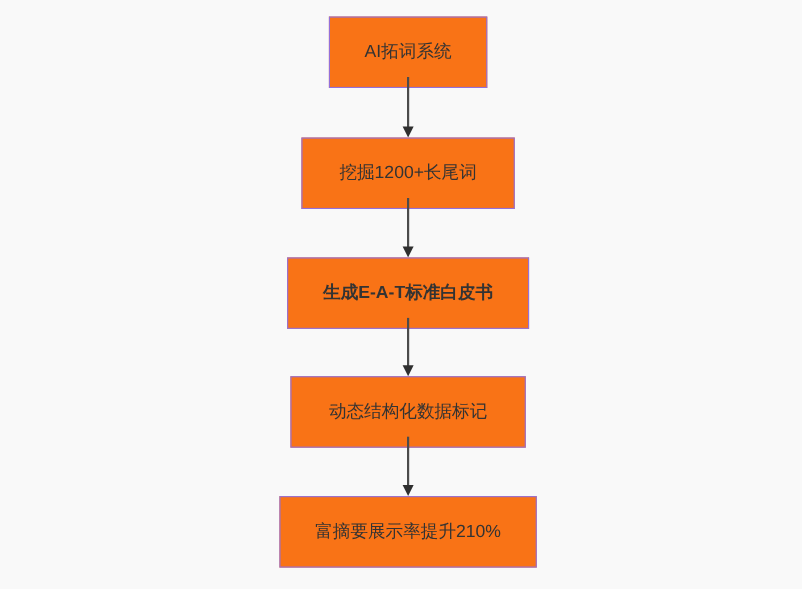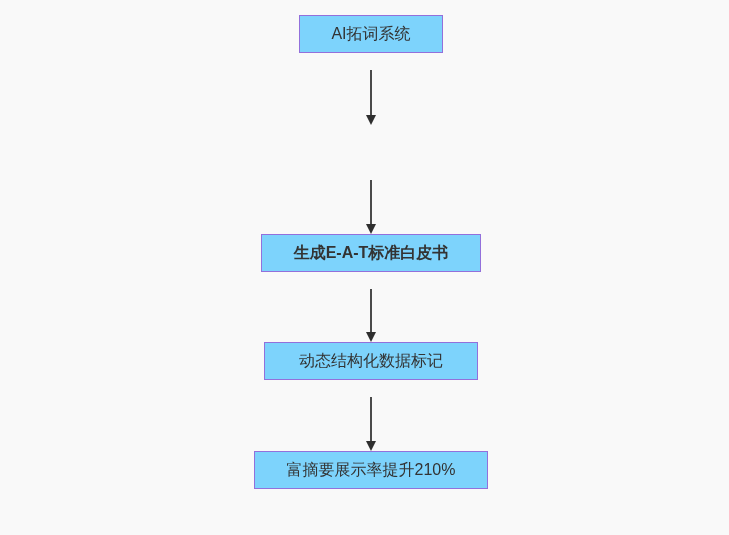--- a/index.html
+++ b/index.html
@@ -14,30 +14,30 @@
     overflow: hidden;
   }
   .canvas {
     position: relative;
     width: 729px;
     height: 535px;
   }
   .node {
     position: absolute;
     box-sizing: border-box;
-    background: #7dd3fc;
+    background: #f97316;
     border: 1px solid #9370DB;
     color: #333333;
     font-size: 16px;
     line-height: 1;
     display: flex;
     align-items: center;
     justify-content: center;
     text-align: center;
-    height: 38px;
+    height: 65px;
   }
   .node-a { left: 299px; top: 15px;  width: 144px; }
   .node-b { left: 274px; top: 125px; width: 194px; }
   .node-c { left: 261px; top: 234px; width: 220px; font-weight: bold; }
   .node-d { left: 264px; top: 342px; width: 214px; }
   .node-e { left: 254px; top: 451px; width: 234px; text-align: center; }
 
   .edge {
     position: absolute;
     left: 365px;   
@@ -74,20 +74,23 @@
 
   <div class="node node-a">
     <span>AI拓词系统</span>
   </div>
 
   <div class="edge edge-ab">
     <div class="edge-line"></div>
     <div class="edge-arrowhead"></div>
   </div>
 
+  <div class="node node-b">
+    <span>挖掘1200+长尾词</span>
+  </div>
 
   <div class="edge edge-bc">
     <div class="edge-line"></div>
     <div class="edge-arrowhead"></div>
   </div>
 
   <div class="node node-c">
     <span>生成E-A-T标准白皮书</span>
   </div>
 

